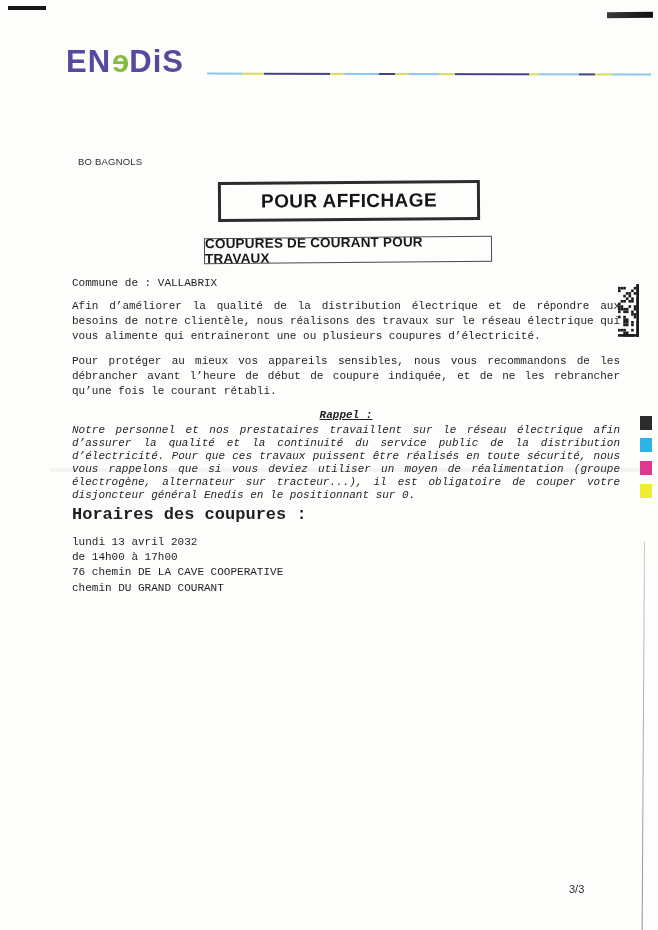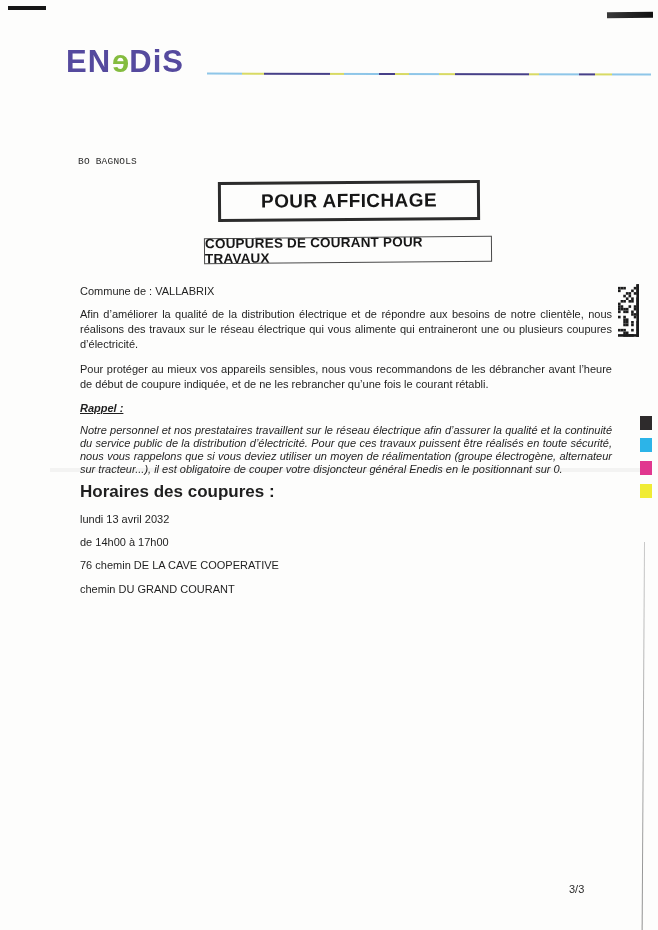--- a/index.html
+++ b/index.html
@@ -21,36 +21,36 @@
   .logo{position:absolute;left:66px;top:44px;font-size:31px;font-weight:bold;
     letter-spacing:1px;color:#554a9e;}
   .logo .logo-e{display:inline-block;transform:scaleX(-1);color:#84bc3f;}
   .logo-line{position:absolute;left:207px;top:73px;width:444px;height:2px;transform:rotate(.1deg);
     background:linear-gradient(90deg,
       #8ec6e8 0%,#8ec6e8 7.9%,#d8da64 7.9%,#d8da64 12.8%,#474088 12.8%,#474088 27.7%,
       #d8da64 27.7%,#d8da64 30.9%,#8ec6e8 30.9%,#8ec6e8 38.7%,#474088 38.7%,#474088 42.3%,
       #d8da64 42.3%,#d8da64 45.5%,#8ec6e8 45.5%,#8ec6e8 52.3%,#d8da64 52.3%,#d8da64 55.9%,
       #474088 55.9%,#474088 72.5%,#d8da64 72.5%,#d8da64 74.8%,#8ec6e8 74.8%,#8ec6e8 83.8%,
       #474088 83.8%,#474088 87.4%,#d8da64 87.4%,#d8da64 91.2%,#8ec6e8 91.2%,#8ec6e8 100%);}
-  .office{position:absolute;left:78px;top:156px;font-size:9.5px;color:#2c2c2c;letter-spacing:.2px;font-family:Liberation Mono, monospace;}
+  .office{position:absolute;left:78px;top:156px;font-size:9.5px;color:#2c2c2c;letter-spacing:.2px;}
   
   .box-affichage{position:absolute;left:218px;top:181px;width:256px;height:34px;
     border:3px solid #2c2c2c;transform:rotate(-.4deg);
     display:flex;align-items:center;justify-content:center;
     font-size:19px;font-weight:bold;letter-spacing:.4px;color:#161616;}
   .box-coupures{position:absolute;left:204px;top:237px;width:286px;height:24px;
     border:1.5px solid #4a4a4a;transform:rotate(-.5deg);
     display:flex;align-items:center;justify-content:center;
     font-size:13.5px;font-weight:bold;letter-spacing:.2px;color:#161616;}
   
   .body-col{position:absolute;left:72px;top:276px;width:548px;font-size:11px;line-height:15px;}
-  .body-col p{margin:8px;}
+  .body-col p{margin:0;font-family:Liberation Mono, monospace;}
   .para{text-align:justify;margin-top:8px !important;}
   .para2{text-align:justify;margin-top:10px !important;}
-  .rappel-label{margin-top:9px !important;font-style:italic;text-decoration:underline;font-weight:bold;font-size:11px;}
+  .rappel-label{margin-top:9px !important;font-style:italic;text-decoration:underline;font-weight:bold;font-size:11px;text-align:center;}
   .rappel{font-style:italic;text-align:justify;line-height:13px;margin-top:1px !important;}
   .horaires{margin-top:5px !important;font-weight:bold;font-size:17px;}
   .sched{margin-top:0 !important;}
   .sched-first{margin-top:13px !important;}
   .quartiers{margin-top:17px !important;}
   .addr{line-height:15.5px;}
   
   .datamatrix{position:absolute;left:618px;top:284px;width:21px;height:53px;}
   .cal{position:absolute;left:640px;width:12px;height:14px;}
   .cal-black{top:416px;background:#2e2b2c;}

